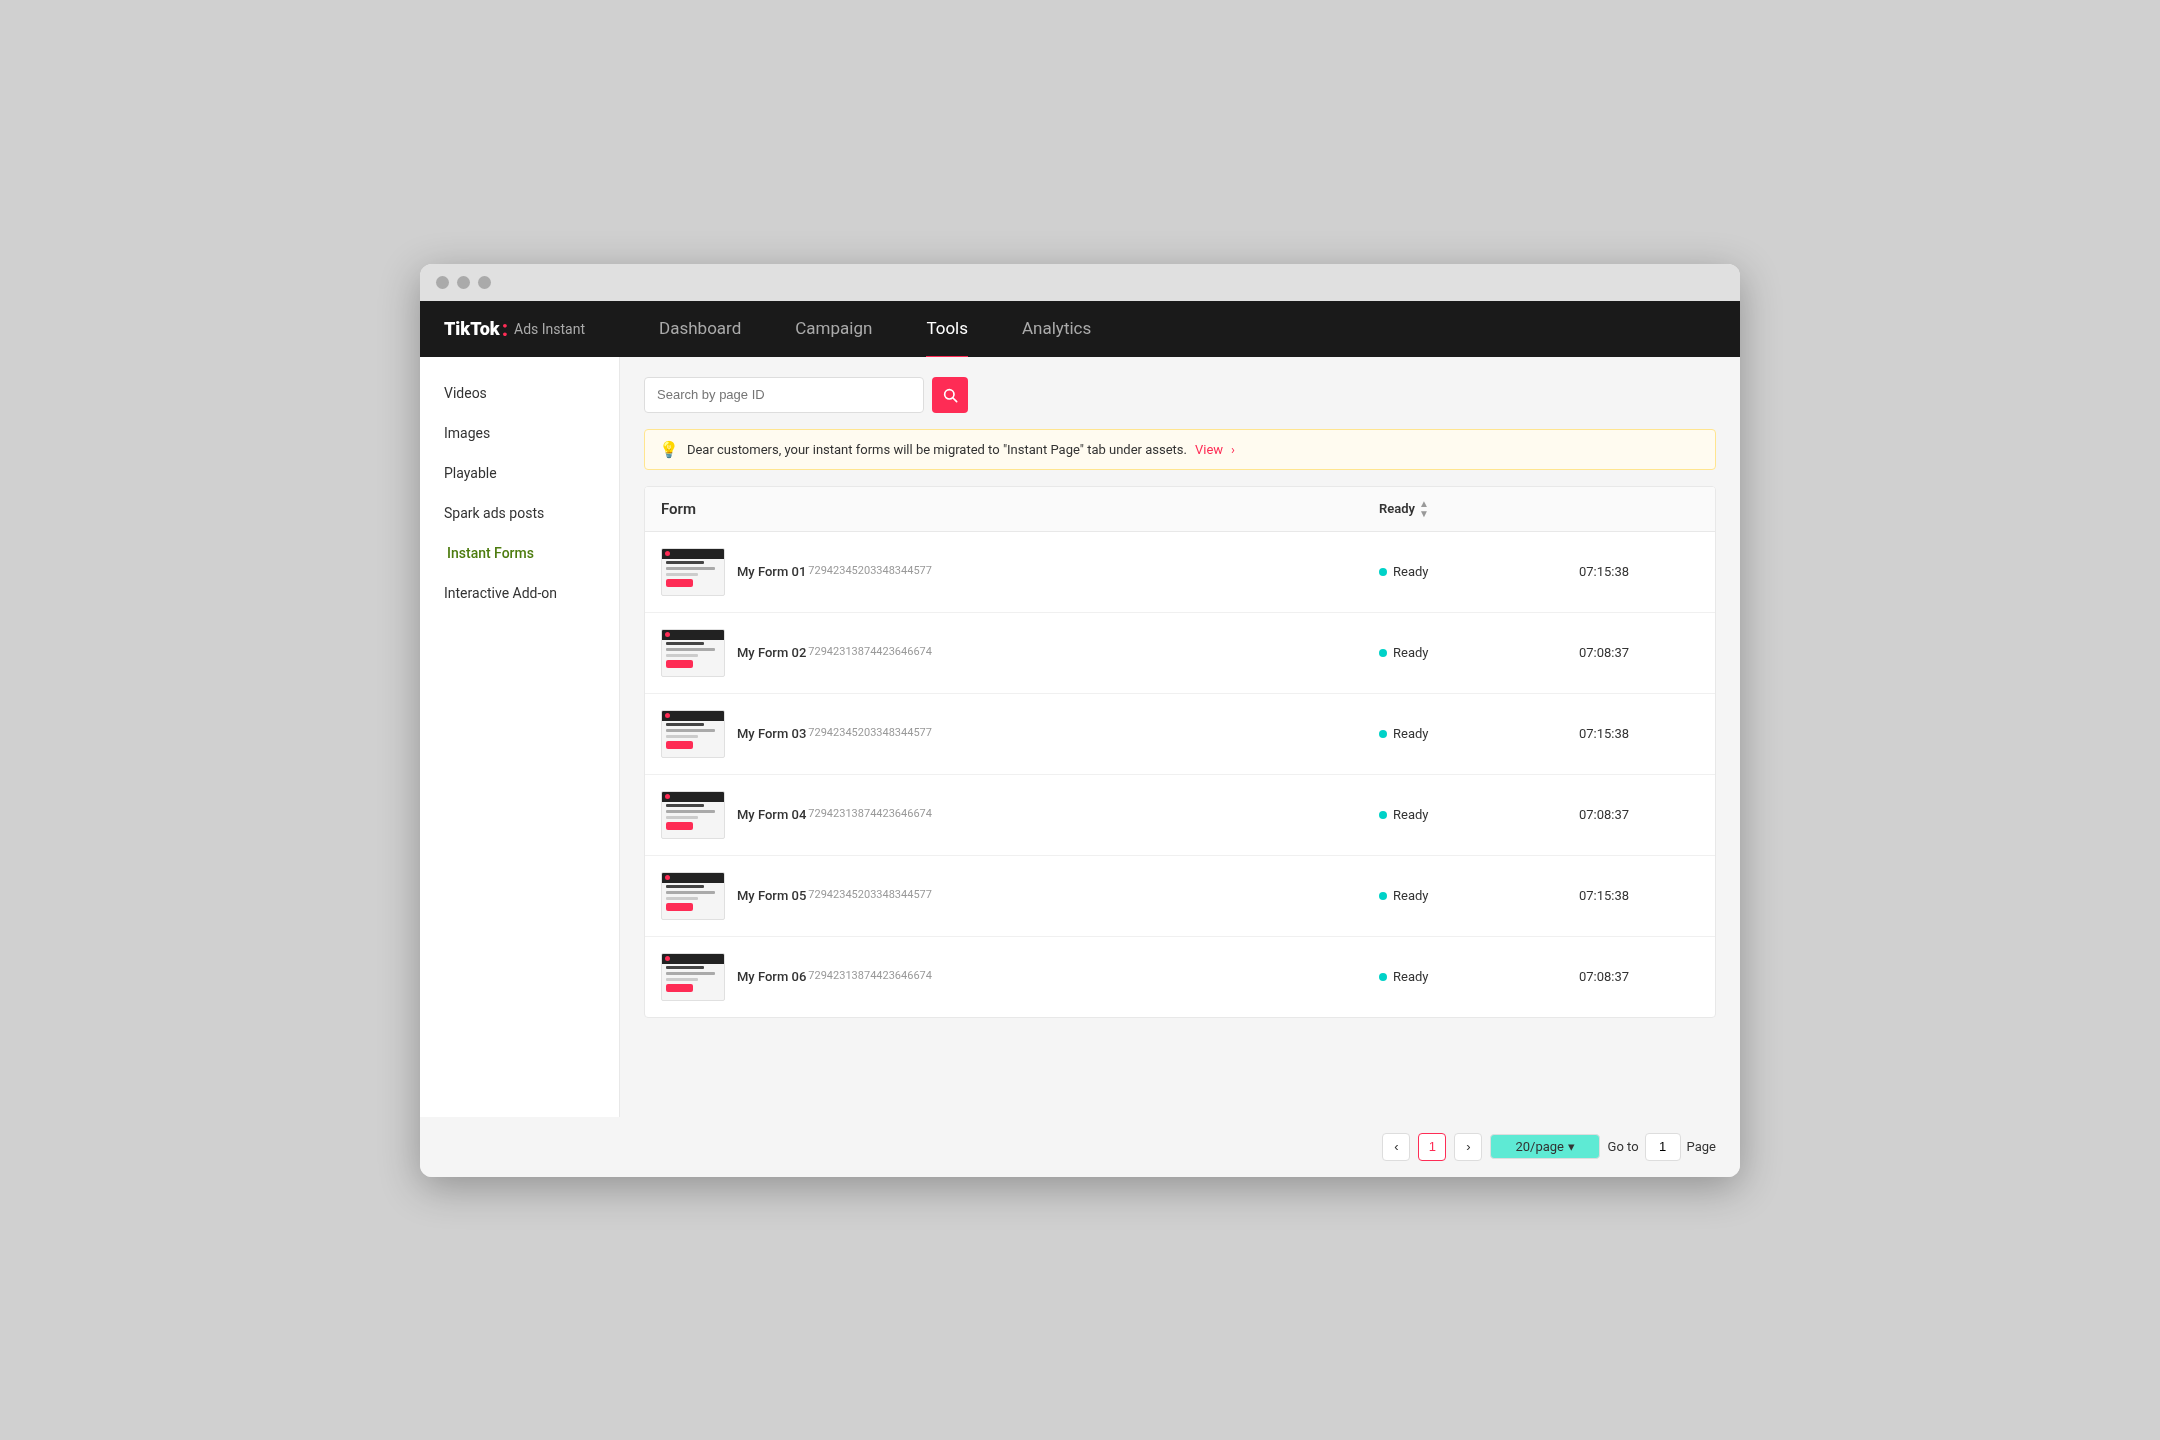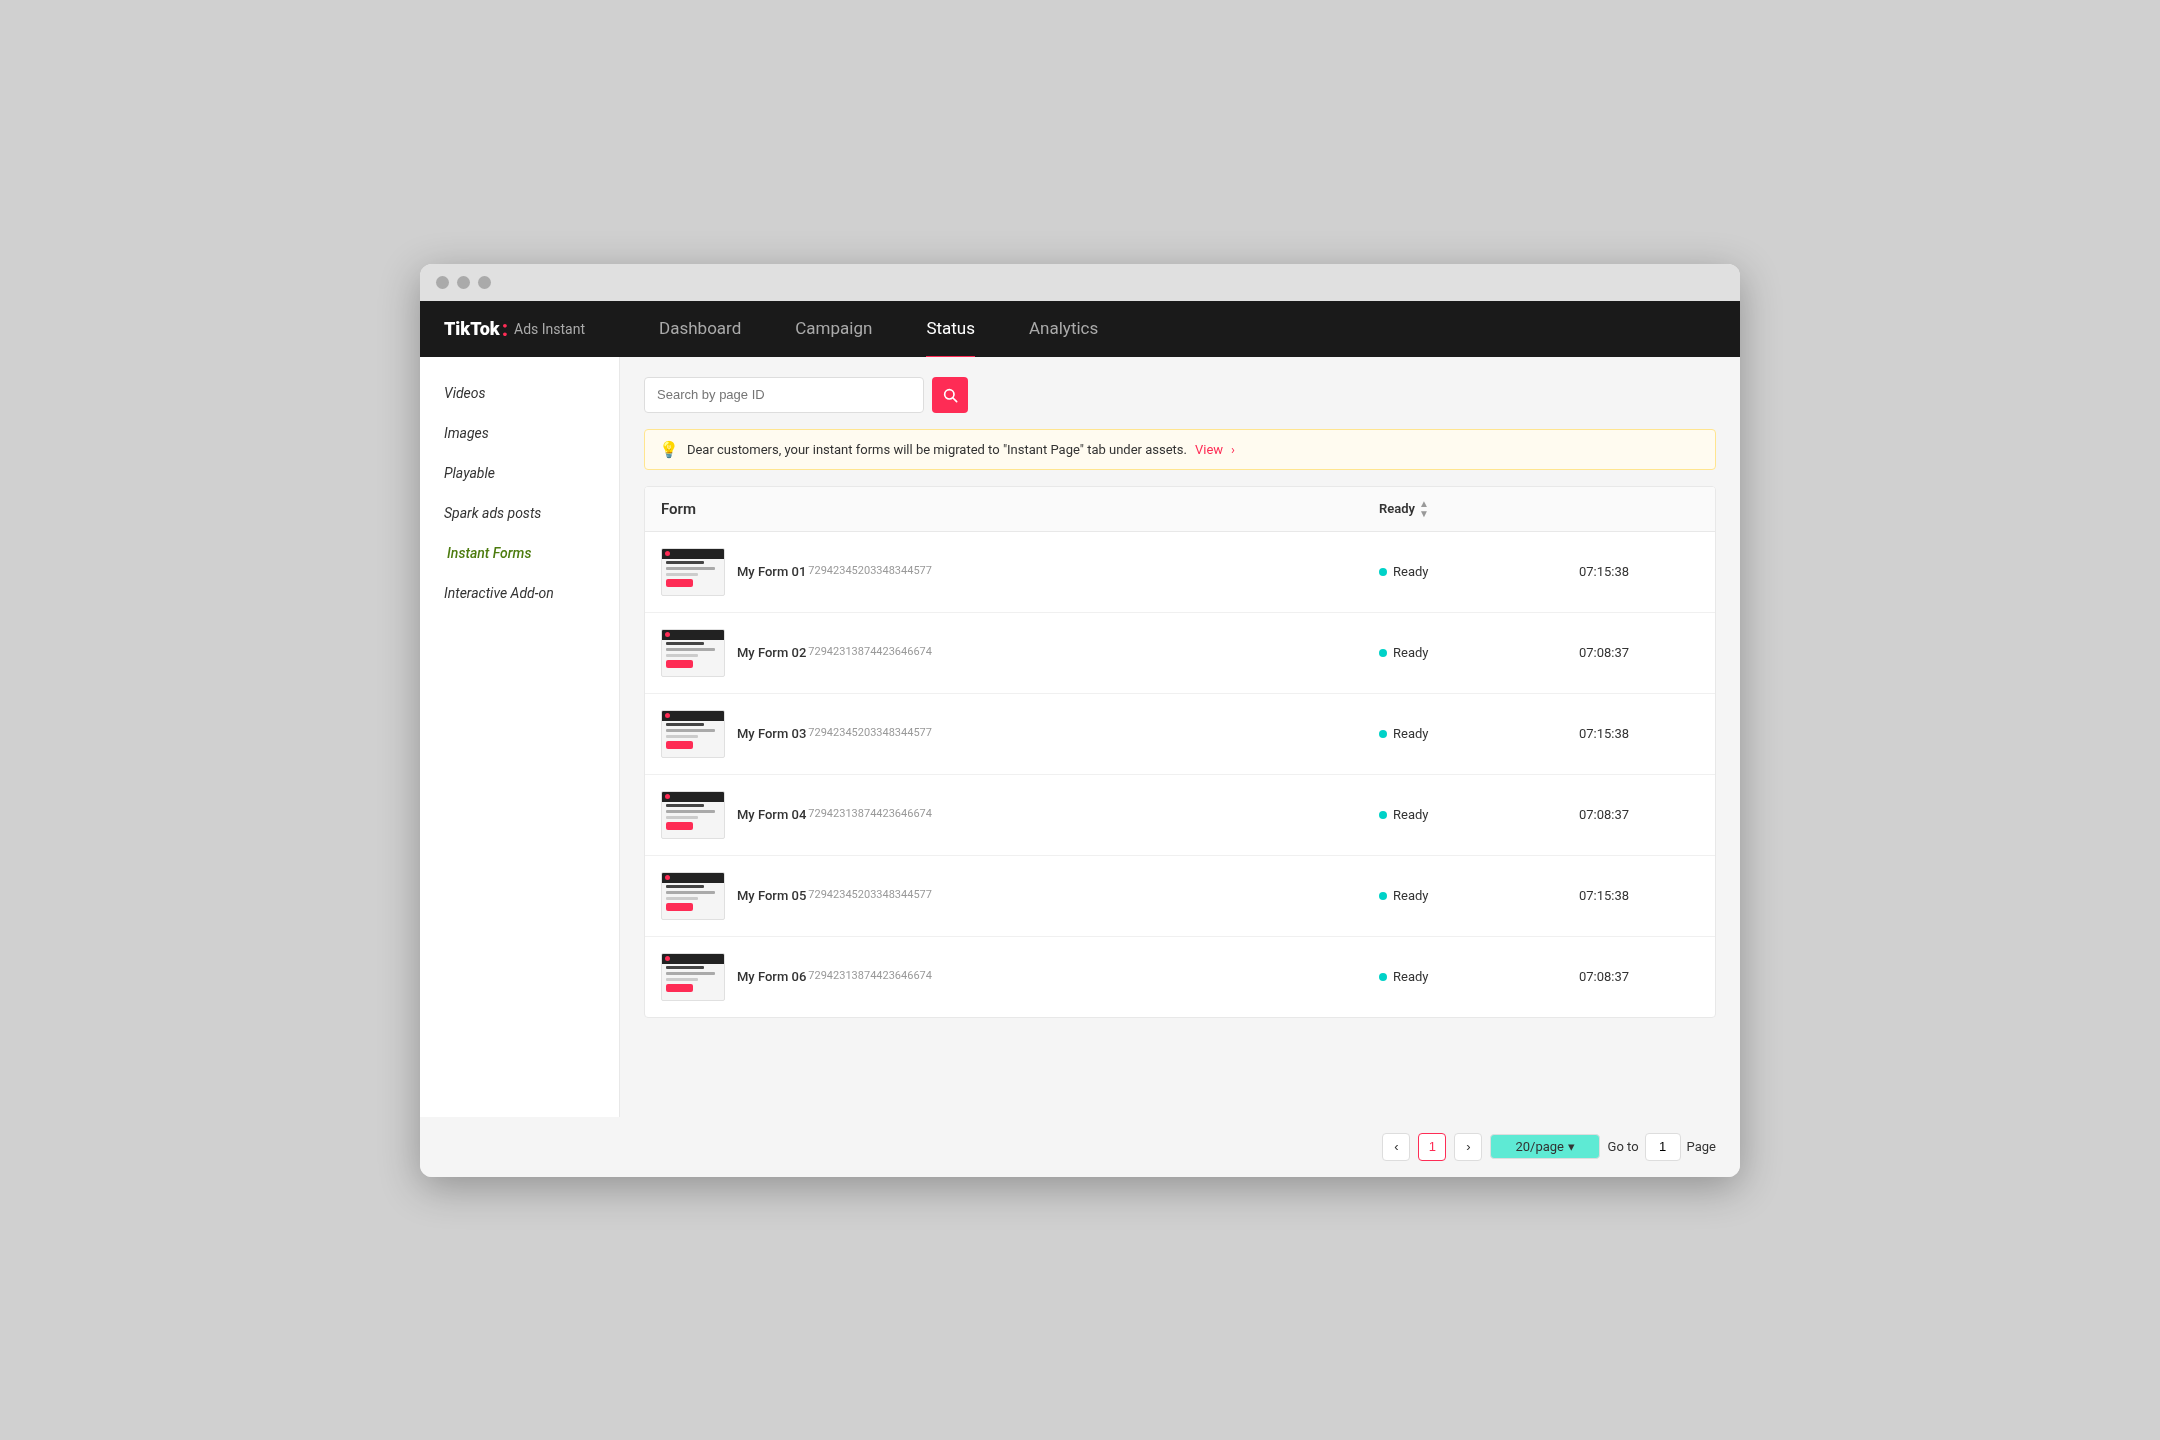--- a/index.html
+++ b/index.html
@@ -71,21 +71,20 @@
     .content-area {
       display: flex;
       background: #f5f5f5;
       min-height: 760px;
     }
     .sidebar {
       width: 200px;
       background: white;
       padding: 16px 0;
       border-right: 1px solid #e8e8e8;
-      font-style: italic;
     }
     .sidebar-item {
       padding: 12px 24px;
       font-size: 14px;
       color: #333;
       cursor: pointer;
     }
     .sidebar-item.active {
       color: #4d7c0f;
       font-weight: 500;
@@ -318,21 +317,21 @@
 
   <div class="nav-bar">
     <div class="logo">
       <span class="logo-tiktok">TikTok</span>
         <span class="logo-dot">:</span>
       <span class="logo-sub">Ads Instant</span>
     </div>
     <div class="nav-links">
       <a class="nav-link">Dashboard</a>
       <a class="nav-link">Campaign</a>
-      <a class="nav-link active">Status</a>
+      <a class="nav-link active">Tools</a>
       <a class="nav-link">Analytics</a>
     </div>
   </div>
 
   <div class="content-area">
 
     <div class="sidebar">
       <div class="sidebar-item">Videos</div>
       <div class="sidebar-item">Images</div>
       <div class="sidebar-item">Playable</div>

